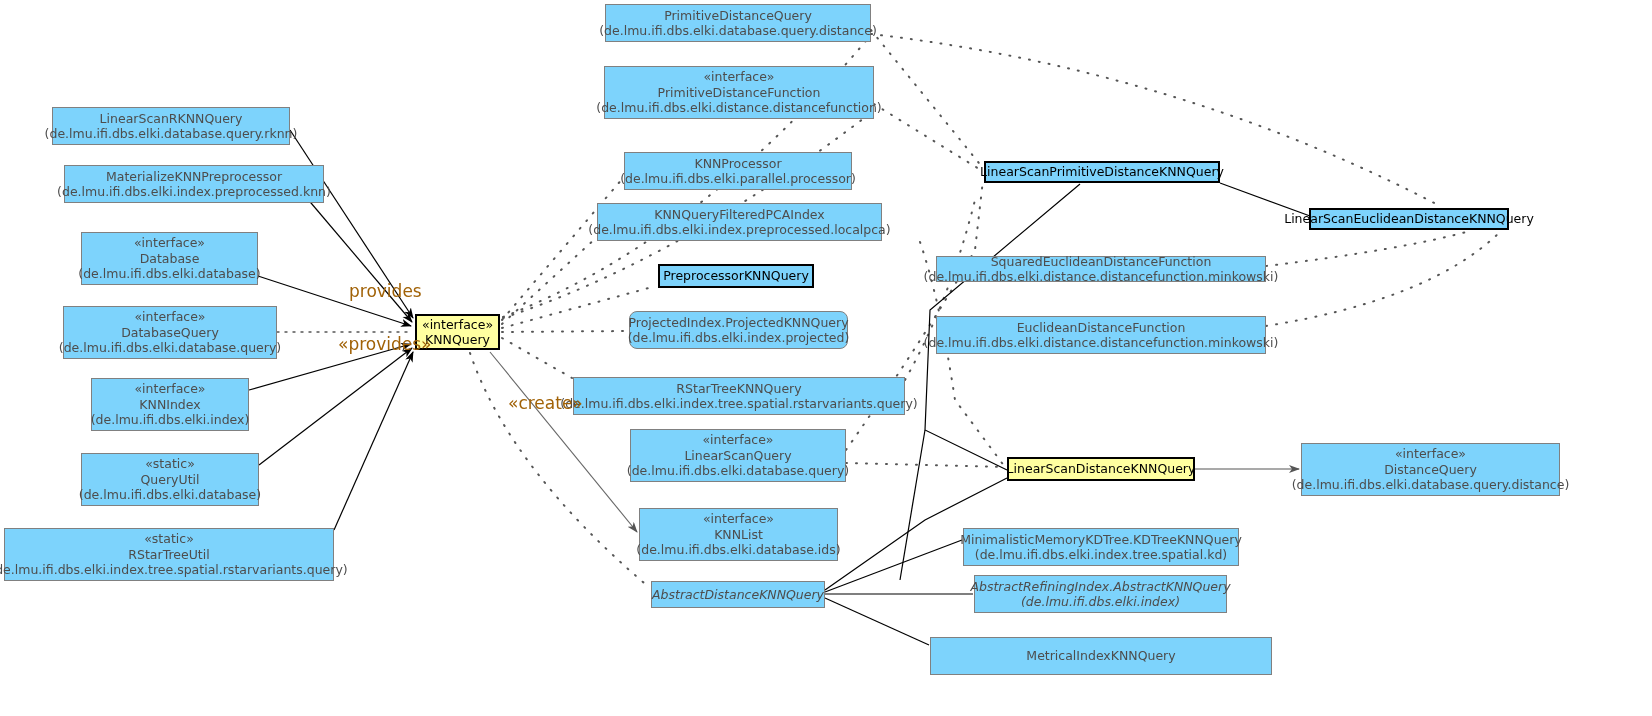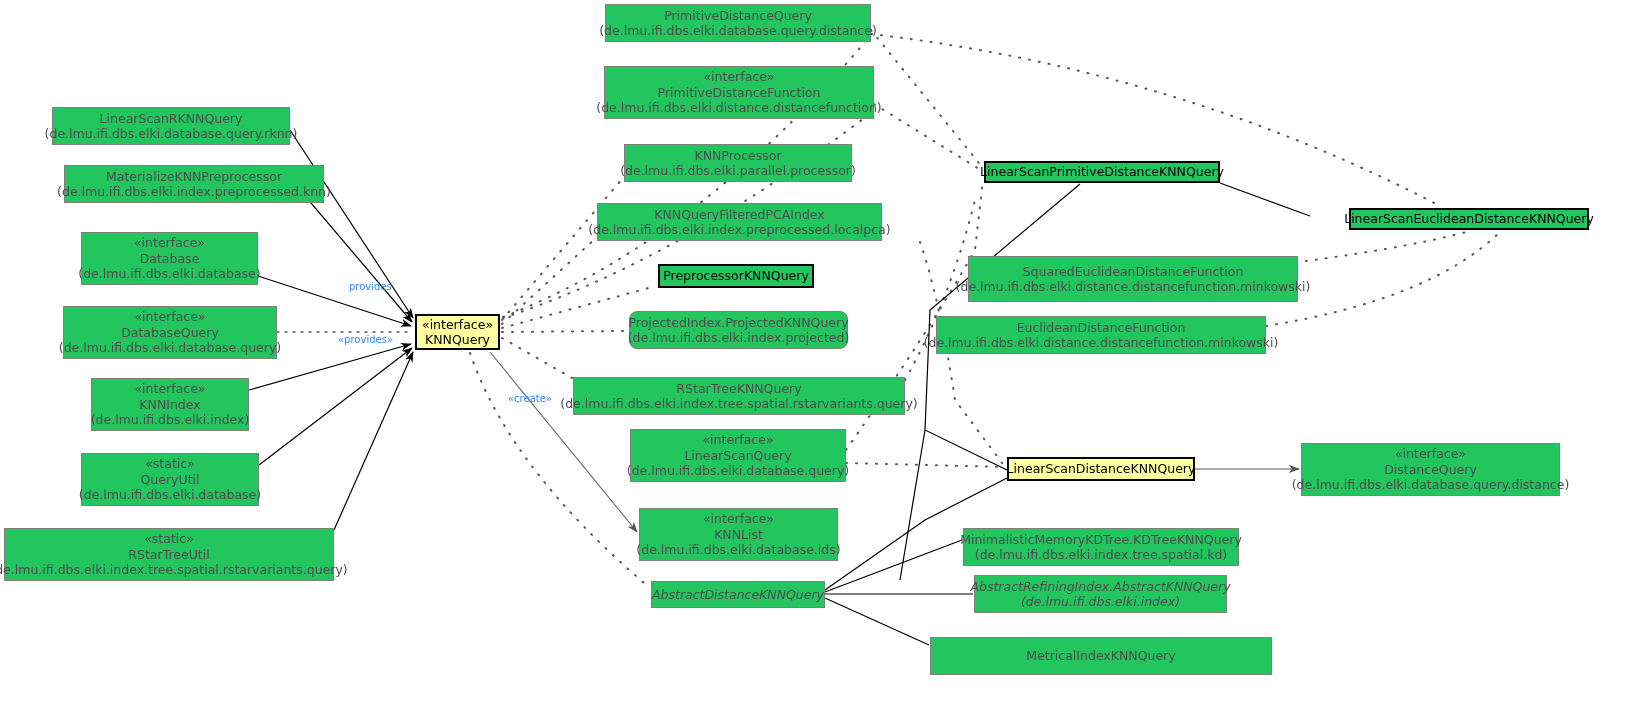--- a/index.html
+++ b/index.html
@@ -18,21 +18,21 @@
   #edge-layer {
     position: absolute;
     left: 0; top: 0;
     width: 1652px;
     height: 716px;
     pointer-events: none;
   }
   .node {
     position: absolute;
     box-sizing: border-box;
-    background: #22c55e;
+    background: #7dd3fc;
     border: 1px solid #808080;
     color: #4d4d4d;
     font-size: 12.5px;
     line-height: 15.5px;
     text-align: center;
     display: flex;
     flex-direction: column;
     justify-content: center;
     align-items: center;
     white-space: nowrap;
@@ -47,22 +47,22 @@
     border: 2px solid #000000;
     color: #000000;
   }
   .node.italic {
     font-style: italic;
   }
   .node .line { display: block; }
   .edge-label {
     position: absolute;
     font-family: "DejaVu Sans", "Liberation Sans", sans-serif;
-    font-size: 10px;
-    color: #3b82f6;
+    font-size: 17px;
+    color: #a16207;
     white-space: nowrap;
   }
 </style>
 </head>
 <body>
 
 <div id="diagram">
 
   <svg id="edge-layer" viewBox="0 0 1652 716" xmlns="http://www.w3.org/2000/svg">
     <defs>
@@ -218,21 +218,21 @@
       </div>
       <div class="node" style="left: 605px; top: 4px; width: 266px; height: 38px;">
         <span class="line">PrimitiveDistanceQuery</span>
         <span class="line">(de.lmu.ifi.dbs.elki.database.query.distance)</span>
       </div>
       <div class="node" style="left: 604px; top: 66px; width: 270px; height: 53px;">
         <span class="line">«interface»</span>
         <span class="line">PrimitiveDistanceFunction</span>
         <span class="line">(de.lmu.ifi.dbs.elki.distance.distancefunction)</span>
       </div>
-      <div class="node" style="left: 624px; top: 144px; width: 228px; height: 38px;">
+      <div class="node" style="left: 624px; top: 152px; width: 228px; height: 38px;">
         <span class="line">KNNProcessor</span>
         <span class="line">(de.lmu.ifi.dbs.elki.parallel.processor)</span>
       </div>
       <div class="node" style="left: 597px; top: 203px; width: 285px; height: 38px;">
         <span class="line">KNNQueryFilteredPCAIndex</span>
         <span class="line">(de.lmu.ifi.dbs.elki.index.preprocessed.localpca)</span>
       </div>
       <div class="node strong" style="left: 658px; top: 264px; width: 156px; height: 24px;">
         <span class="line">PreprocessorKNNQuery</span>
       </div>
@@ -253,24 +253,24 @@
         <span class="line">«interface»</span>
         <span class="line">KNNList</span>
         <span class="line">(de.lmu.ifi.dbs.elki.database.ids)</span>
       </div>
       <div class="node italic" style="left: 651px; top: 581px; width: 174px; height: 27px;">
         <span class="line">AbstractDistanceKNNQuery</span>
       </div>
       <div class="node strong" style="left: 984px; top: 161px; width: 236px; height: 22px;">
         <span class="line">LinearScanPrimitiveDistanceKNNQuery</span>
       </div>
-      <div class="node strong" style="left: 1309px; top: 208px; width: 240px; height: 22px; margin-left: 40px;">
+      <div class="node strong" style="left: 1309px; top: 208px; width: 200px; height: 22px;">
         <span class="line">LinearScanEuclideanDistanceKNNQuery</span>
       </div>
-      <div class="node" style="left: 968px; top: 256px; width: 330px; height: 46px;">
+      <div class="node" style="left: 936px; top: 256px; width: 330px; height: 26px;">
         <span class="line">SquaredEuclideanDistanceFunction</span>
         <span class="line">(de.lmu.ifi.dbs.elki.distance.distancefunction.minkowski)</span>
       </div>
       <div class="node" style="left: 936px; top: 316px; width: 330px; height: 38px;">
         <span class="line">EuclideanDistanceFunction</span>
         <span class="line">(de.lmu.ifi.dbs.elki.distance.distancefunction.minkowski)</span>
       </div>
       <div class="node highlight" style="left: 1007px; top: 457px; width: 188px; height: 24px;">
         <span class="line">LinearScanDistanceKNNQuery</span>
       </div>

